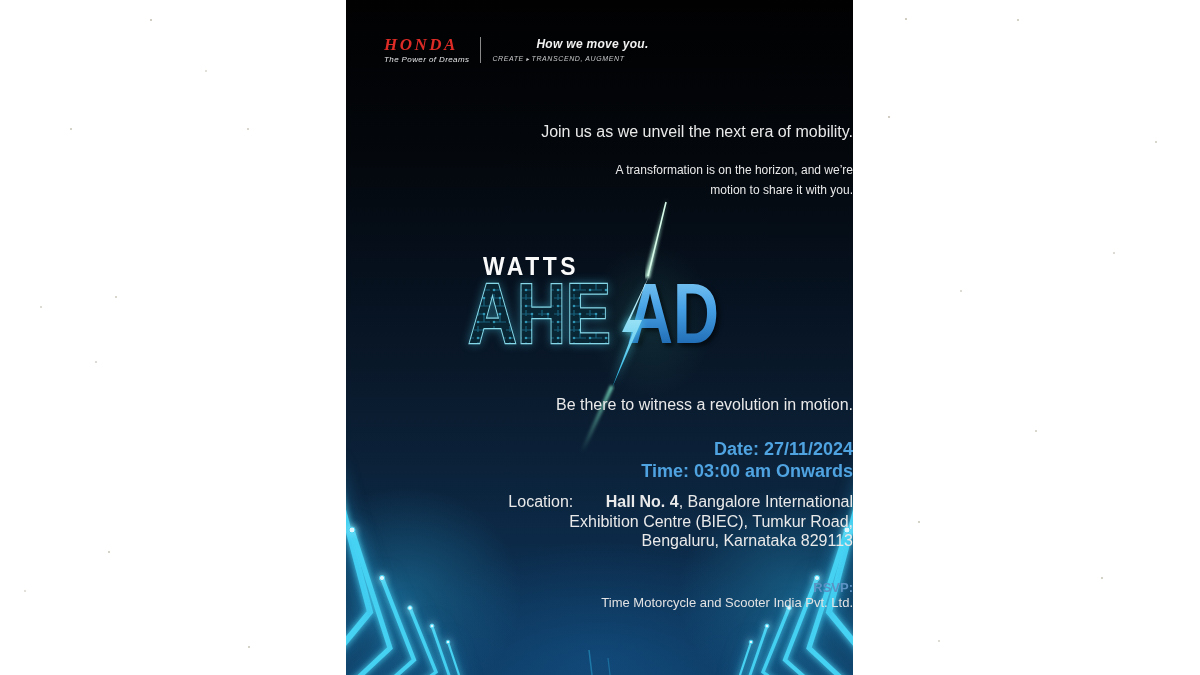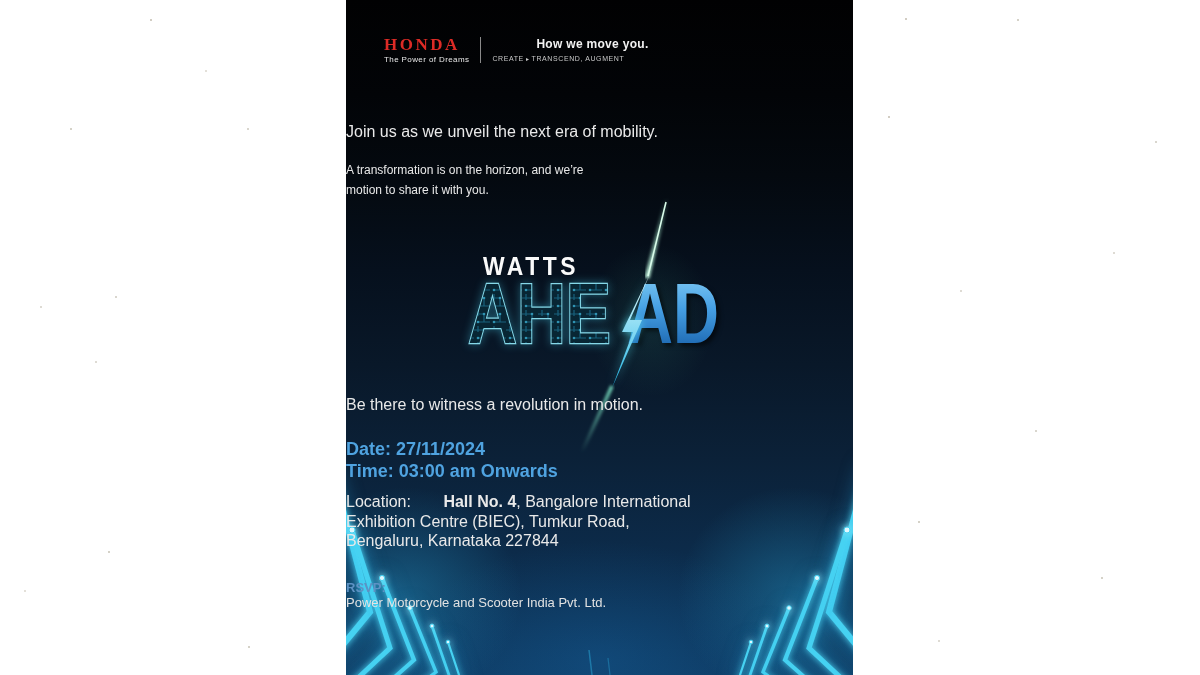--- a/index.html
+++ b/index.html
@@ -26,30 +26,30 @@
                #091829 54%,#0b2138 68%,#0c2b4a 82%,#0e3a62 100%);}
   .glow-bl,.glow-br{position:absolute;bottom:-70px;width:320px;height:300px;pointer-events:none;
     background:radial-gradient(closest-side,rgba(45,185,235,.30),rgba(45,185,235,0) 72%);}
   .glow-bl{left:-100px;}  .glow-br{right:-100px;}
   .glow-bc{position:absolute;bottom:-150px;left:50%;transform:translateX(-50%);width:560px;height:330px;
     pointer-events:none;background:radial-gradient(closest-side,rgba(25,115,185,.28),rgba(25,115,185,0) 72%);}
   .glow-logo{position:absolute;top:210px;left:215px;width:180px;height:220px;pointer-events:none;
     background:radial-gradient(closest-side,rgba(90,235,185,.10),rgba(90,235,185,0) 70%);}
 
   
-  .brand-row{position:absolute;top:36px;left:38px;display:flex;align-items:center;gap:11px;}
+  .brand-row{position:absolute;top:36px;left:38px;display:flex;align-items:center;gap:11px;font-style:italic;}
   .honda-word{font-family:"Liberation Serif", serif;font-weight:bold;font-size:17px;letter-spacing:2.5px;
     color:#dd2b26;line-height:1;}
   .honda-tag{font-size:8px;color:#e8e8e8;letter-spacing:.4px;margin-top:2px;white-space:nowrap;}
   .divider{width:1px;height:26px;background:#8a8a8a;}
   .slogan{font-size:12px;font-weight:bold;color:#f2f2f2;letter-spacing:.3px;line-height:1.1;margin-left:44px;}
   .sub-slogan{font-size:7px;color:#c9c9c9;letter-spacing:.6px;margin-top:3px;white-space:nowrap;}
   .sub-slogan .tri{font-size:6px;color:#c9c9c9;margin:0 2px;}
 
-  .center-text{position:absolute;left:0;width:507px;text-align:left;color:#e9e9e9;}
+  .center-text{position:absolute;left:0;width:507px;text-align:right;color:#e9e9e9;}
   .intro1{top:123px;font-size:16px;}
   .intro2{top:161px;font-size:12px;line-height:19.5px;}
   .witness{top:396px;font-size:16px;z-index:4;}
   .schedule{top:438px;font-size:18px;line-height:22px;font-weight:bold;color:#4fa3e0;z-index:4;}
   .location{top:492px;font-size:16px;line-height:19.5px;z-index:4;}
   .location .bold{font-weight:bold;margin-left:28px;}
   .rsvp-label{top:580px;font-size:13px;font-weight:bold;color:#5d92c4;z-index:4;}
   .rsvp-name{top:595px;font-size:13px;color:#e2e2e2;z-index:4;}
 
   .logo-svg{position:absolute;top:198px;left:0;z-index:2;pointer-events:none;}
@@ -162,19 +162,19 @@
     <div class="center-text witness">Be there to witness a revolution in motion.</div>
 
     <div class="center-text schedule">
       <div>Date: 27/11/2024</div>
       <div>Time: 03:00 am Onwards</div>
     </div>
 
     <div class="center-text location">
       <div><span>Location: </span><span class="bold">Hall No. 4</span><span>, Bangalore International</span></div>
       <div>Exhibition Centre (BIEC), Tumkur Road,</div>
-      <div>Bengaluru, Karnataka 227844</div>
+      <div>Bengaluru, Karnataka 829113</div>
     </div>
 
     <div class="center-text rsvp-label">RSVP:</div>
-    <div class="center-text rsvp-name">Power Motorcycle and Scooter India Pvt. Ltd.</div>
+    <div class="center-text rsvp-name">Time Motorcycle and Scooter India Pvt. Ltd.</div>
   </div>
 </div>
 
 </body></html>

